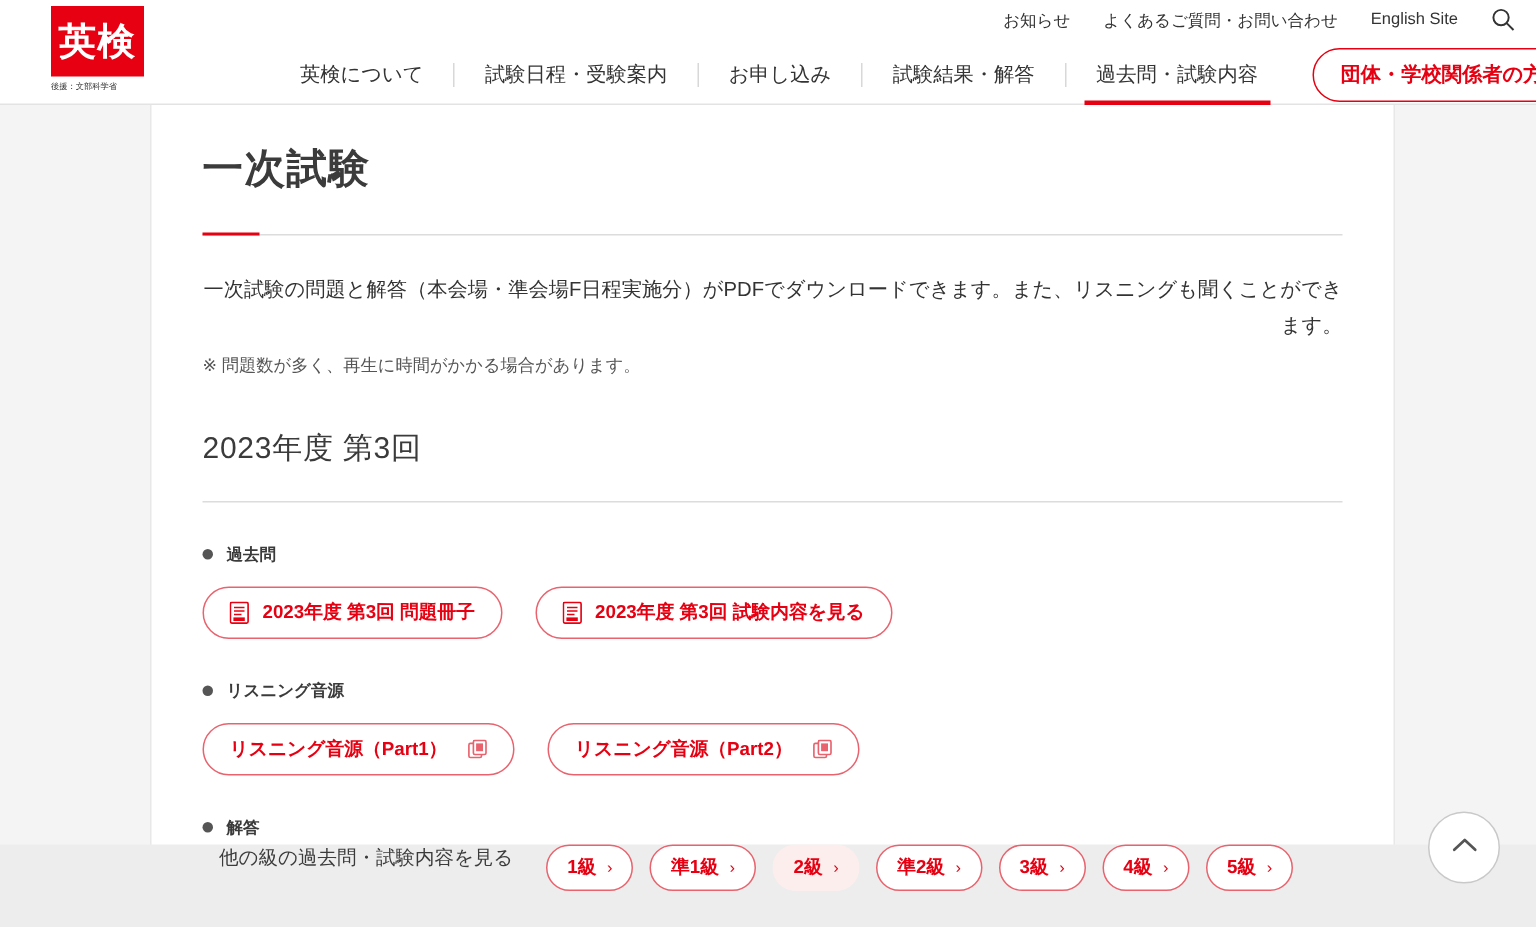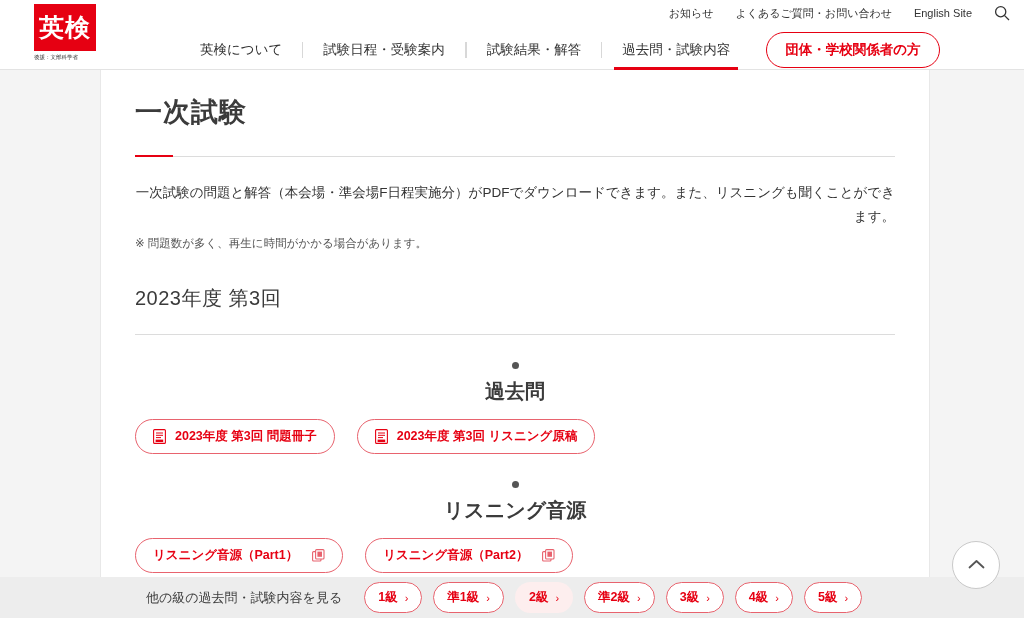--- a/index.html
+++ b/index.html
@@ -196,25 +196,24 @@
   .round-rule {
     height: 1px;
     background: #dcdcdc;
     margin-top: 22px;
   }
 
   .sub-head {
     display: flex;
     align-items: center;
     gap: 9px;
-    font-size: 20px;
+    font-size: 11px;
     font-weight: bold;
     color: #3b3b3b;
     margin-top: 27px;
-    flex-direction: column;
   }
   .sub-head .dot {
     width: 7px;
     height: 7px;
     border-radius: 50%;
     background: #555;
     display: inline-block;
   }
 
   .chip-row {
@@ -256,24 +255,24 @@
     justify-content: center;
     z-index: 30;
   }
 
   
   .bottom-bar {
     position: absolute;
     left: 0;
     right: 0;
     bottom: 0;
-    height: 41px;
+    height: 55px;
     background: #ededed;
     display: flex;
-    align-items: center;
+    align-items: flex-start;
     z-index: 20;
   }
   .bottom-label {
     font-size: 13px;
     color: #3b3b3b;
     margin-left: 146px;
     white-space: nowrap;
   }
   .grade-list {
     display: flex;
@@ -321,20 +320,21 @@
         <line x1="10.6" y1="10.6" x2="15" y2="15" stroke="#333" stroke-width="1.3"></line>
       </svg>
     </span>
   </div>
 
   <div class="main-nav">
     <a href="#" class="nav-item">英検について</a>
     <span class="nav-sep"></span>
     <a href="#" class="nav-item">試験日程・受験案内</a>
     <span class="nav-sep"></span>
+    <a href="#" class="nav-item">お申し込み</a>
     <span class="nav-sep"></span>
     <a href="#" class="nav-item">試験結果・解答</a>
     <span class="nav-sep"></span>
     <a href="#" class="nav-item active">過去問・試験内容</a>
 
     <a href="#" class="cta-button">
       <span>団体・学校関係者の方</span>
 
     </a>
   </div>
@@ -373,21 +373,21 @@
       <a href="#" class="chip">
         <span>
           <svg class="pdf-icon" width="13" height="15" viewBox="0 0 13 15">
             <rect x="0.6" y="0.6" width="11.8" height="13.8" rx="1" fill="none" stroke="#e60012" stroke-width="1.1"></rect>
             <line x1="3" y1="4" x2="10" y2="4" stroke="#e60012" stroke-width="1"></line>
             <line x1="3" y1="6.3" x2="10" y2="6.3" stroke="#e60012" stroke-width="1"></line>
             <line x1="3" y1="8.6" x2="8" y2="8.6" stroke="#e60012" stroke-width="1"></line>
             <rect x="2.6" y="10.6" width="7.6" height="2.4" fill="#e60012"></rect>
           </svg>
         </span>
-        <span>2023年度 第3回 リスニング原稿</span>
+        <span>2023年度 第3回 試験内容を見る</span>
       </a>
     </div>
 
     <div class="sub-head">
       <span class="dot"></span>
       <span>リスニング音源</span>
     </div>
     <div class="chip-row">
       <a href="#" class="chip">
         <span>リスニング音源（Part1）</span>

